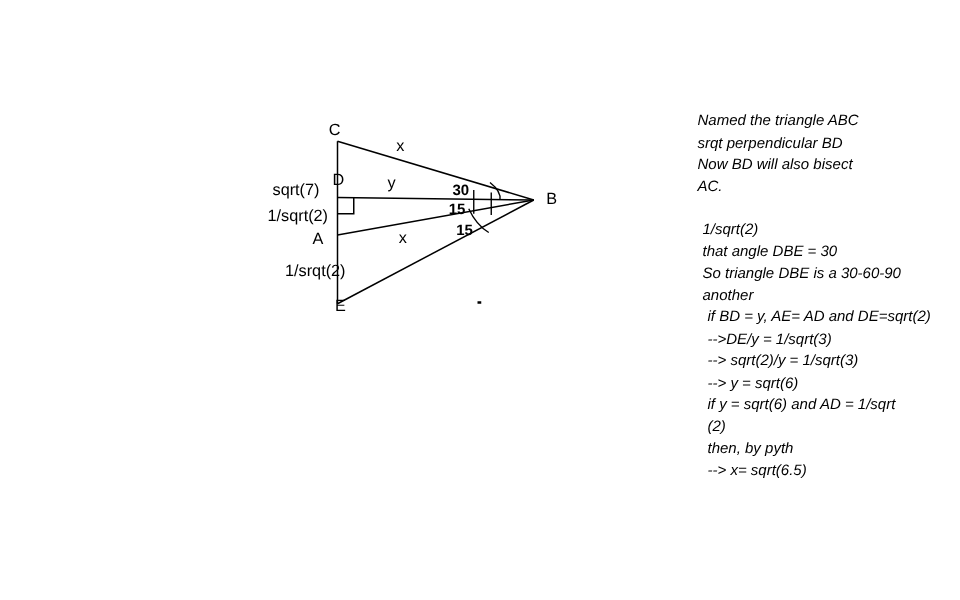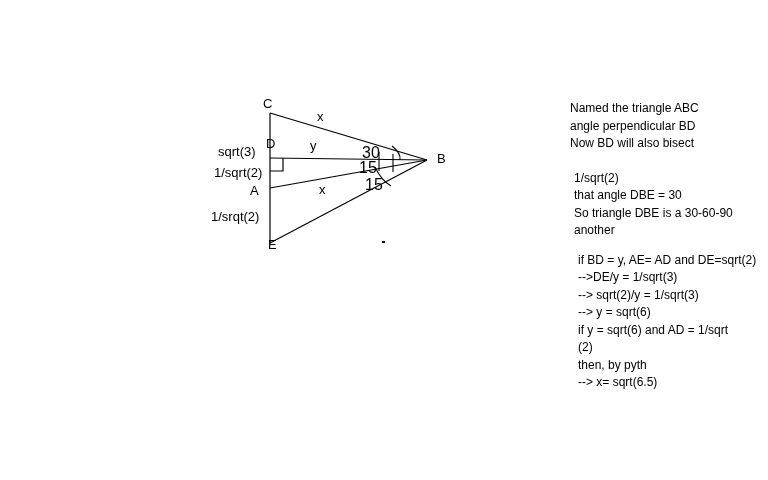--- a/index.html
+++ b/index.html
@@ -38,34 +38,35 @@
   }
   .fig-label {
     position: absolute;
     font-family: "Liberation Sans", sans-serif;
     font-size: 13px;
     line-height: 13px;
     color: #000000;
     white-space: nowrap;
   }
   .fig-label.small {
-    font-size: 16px;
+    font-size: 12px;
+    font-weight: bold;
   }
 
   
   #lbl-C { left: 263px; top: 97px; }
   #lbl-D { left: 266px; top: 137px; }
   #lbl-A { left: 250px; top: 184px; }
   #lbl-E { left: 268px; top: 238px; }
   #lbl-B { left: 437px; top: 152px; }
 
   
   #lbl-sqrt2    { left: 218px; top: 145px; }
   #lbl-1sqrt2   { left: 214px; top: 166px; }
-  #lbl-1srqt2   { left: 211px; top: 210px; }
+  #lbl-1srqt2   { left: 228px; top: 210px; }
 
   
   #lbl-x-top    { left: 317px; top: 110px; }
   #lbl-y-mid    { left: 310px; top: 139px; }
   #lbl-x-low    { left: 319px; top: 183px; }
 
   
   #lbl-ang-30   { left: 362px; top: 146px; }
   #lbl-ang-15a  { left: 359px; top: 161px; }
   #lbl-ang-15b  { left: 365px; top: 178px; }
@@ -84,21 +85,21 @@
   #notes {
     position: absolute;
     left: 558px;
     top: 88px;
     width: 206px;
     font-family: "Liberation Sans", sans-serif;
     font-size: 12px;
     line-height: 17.5px;
     color: #000000;
   }
-  .note-block { margin: 12px; }
+  .note-block { margin: 0; font-style: italic; }
   #note-block-1 { padding-left: 0px; }
   #note-block-2 { padding-left: 4px; margin-top: 17px; }
   #note-block-3 { padding-left: 8px; }
   .note-line {
     white-space: nowrap;
   }
 </style>
 </head>
 <body>
 
@@ -127,40 +128,41 @@
 
       <path d="M 375 167 Q 381 180 391 186" fill="none" stroke="#000000" stroke-width="1.1"></path>
     </svg>
 
     <div class="fig-label" id="lbl-C">C</div>
     <div class="fig-label" id="lbl-D">D</div>
     <div class="fig-label" id="lbl-A">A</div>
     <div class="fig-label" id="lbl-E">E</div>
     <div class="fig-label" id="lbl-B">B</div>
 
-    <div class="fig-label" id="lbl-sqrt2">sqrt(3)</div>
+    <div class="fig-label" id="lbl-sqrt2">sqrt(7)</div>
     <div class="fig-label" id="lbl-1sqrt2">1/sqrt(2)</div>
     <div class="fig-label" id="lbl-1srqt2">1/srqt(2)</div>
 
     <div class="fig-label" id="lbl-x-top">x</div>
     <div class="fig-label" id="lbl-y-mid">y</div>
     <div class="fig-label" id="lbl-x-low">x</div>
 
     <div class="fig-label small" id="lbl-ang-30">30</div>
     <div class="fig-label small" id="lbl-ang-15a">15</div>
     <div class="fig-label small" id="lbl-ang-15b">15</div>
 
     <div id="stray-dot"></div>
   </div>
 
   <div id="notes">
     <div class="note-block" id="note-block-1">
       <div class="note-line">Named the triangle ABC</div>
-      <div class="note-line">angle perpendicular BD</div>
+      <div class="note-line">srqt perpendicular BD</div>
       <div class="note-line">Now BD will also bisect</div>
+      <div class="note-line">AC.</div>
     </div>
 
     <div class="note-block" id="note-block-2">
       <div class="note-line">1/sqrt(2)</div>
       <div class="note-line">that angle DBE = 30</div>
       <div class="note-line">So triangle DBE is a 30-60-90</div>
       <div class="note-line">another</div>
     </div>
 
     <div class="note-block" id="note-block-3">

